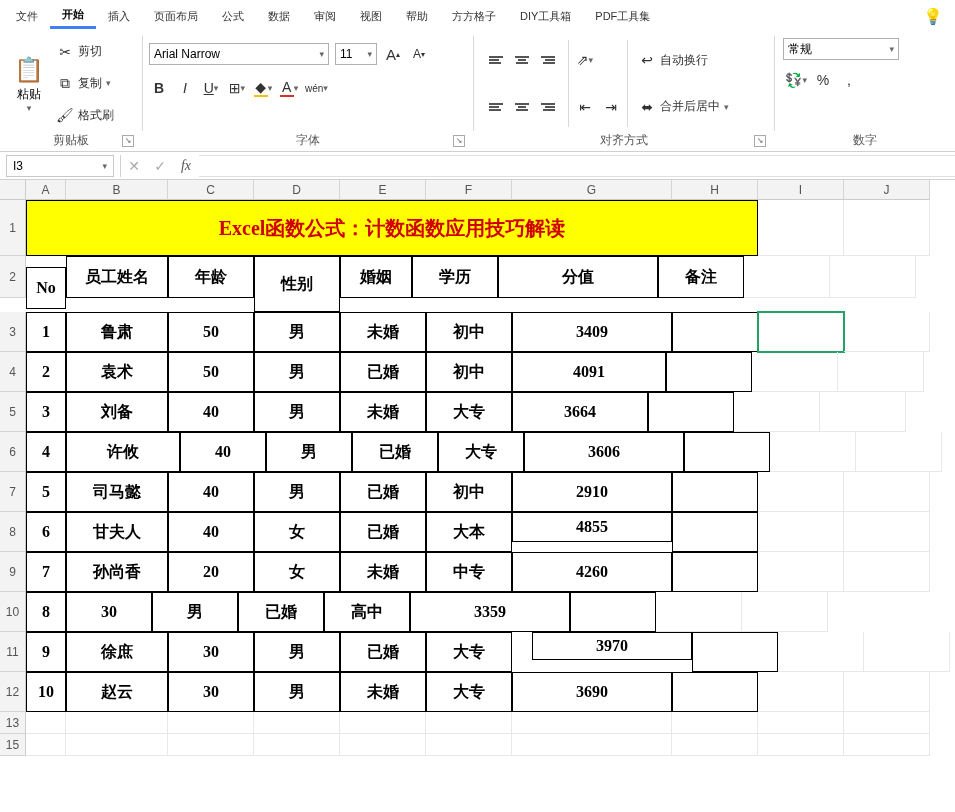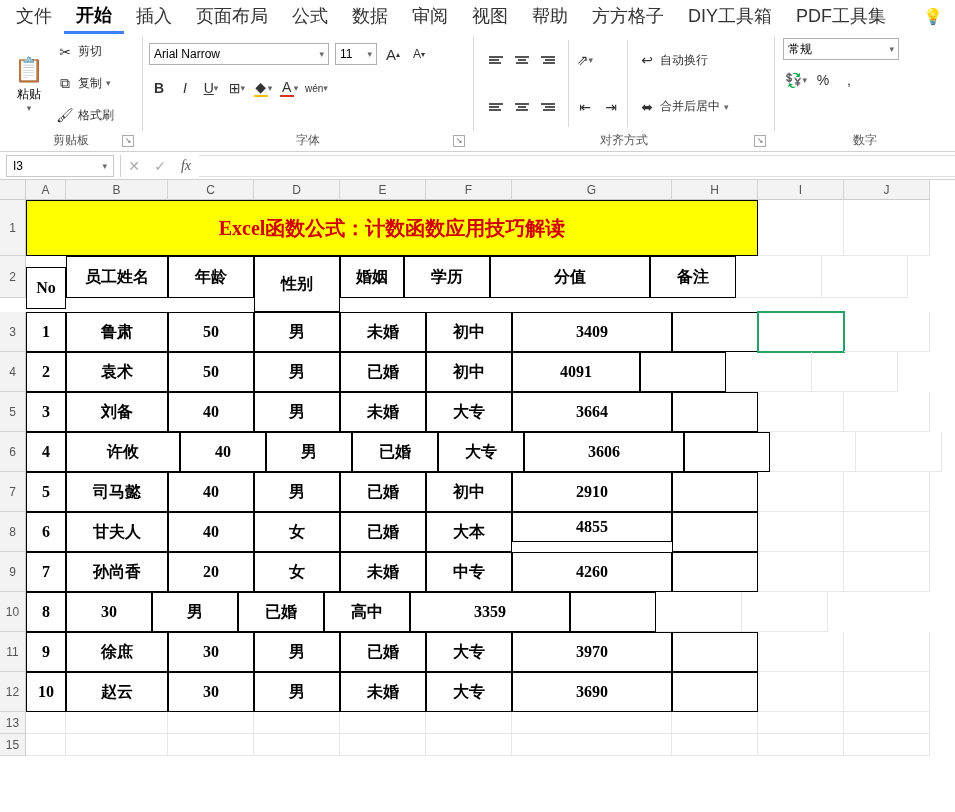--- a/index.html
+++ b/index.html
@@ -1,20 +1,20 @@
 <!DOCTYPE html>
 <html><head>
 <meta charset="utf-8">
 <style>
 * { box-sizing: border-box; margin: 0; padding: 0; }
 body { font-family: "Microsoft YaHei", Arial, sans-serif; font-size: 12px; background: #fff; overflow: hidden; width: 955px; height: 812px; }
 
 
 .menubar { display: flex; align-items: center; height: 32px; background: #fff; padding: 0 4px; }
-.menubar-item { padding: 4px 12px; font-size: 18px; color: #333; cursor: default; }
+.menubar-item { padding: 4px 12px; font-size: 11px; color: #333; cursor: default; }
 .menubar-item.active { font-weight: bold; border-bottom: 3px solid #417FF9; color: #000; }
 .menubar-bulb { margin-left: auto; margin-right: 8px; font-size: 16px; color: #666; }
 
 
 .ribbon { display: flex; height: 120px; background: #fff; border-bottom: 1px solid #d0d0d0; }
 .ribbon-group { display: flex; flex-direction: column; padding: 4px 6px 2px; position: relative; }
 .ribbon-group-body { display: flex; flex: 1; align-items: stretch; }
 .ribbon-group-title { text-align: center; font-size: 12px; color: #555; height: 18px; line-height: 18px; position: relative; }
 .ribbon-dialog-launcher { position: absolute; right: 2px; bottom: 2px; width: 12px; height: 12px; border: 1px solid #aaa; font-size: 8px; line-height: 10px; text-align: center; color: #666; }
 .ribbon-sep { width: 1px; background: #d8d8d8; margin: 4px 0 20px; }
@@ -284,21 +284,21 @@
         <div class="cell title-cell tbl" style="width: 732px; height: 56px;">Excel函数公式：计数函数应用技巧解读</div>
         <div class="cell " style="width: 86px; height: 56px;"></div>
         <div class="cell " style="width: 86px; height: 56px;"></div>
       </div>
       <div class="row">
         <div class="rowhead" style="height: 42px;">2</div>
         <div class="cell tbl tbl-head" style="width: 40px; height: 42px; margin-top: 11px;">No</div>
         <div class="cell tbl tbl-head" style="width: 102px; height: 42px;">员工姓名</div>
         <div class="cell tbl tbl-head" style="width: 86px; height: 42px;">年龄</div>
         <div class="cell tbl tbl-head" style="width: 86px; height: 56px;">性别</div>
-        <div class="cell tbl tbl-head" style="width: 64px; height: 42px;">婚姻</div>
+        <div class="cell tbl tbl-head" style="width: 72px; height: 42px;">婚姻</div>
         <div class="cell tbl tbl-head" style="width: 86px; height: 42px;">学历</div>
         <div class="cell tbl tbl-head" style="width: 160px; height: 42px;">分值</div>
         <div class="cell tbl tbl-head" style="width: 86px; height: 42px;">备注</div>
         <div class="cell " style="width: 86px; height: 42px;"></div>
         <div class="cell " style="width: 86px; height: 42px;"></div>
       </div>
       <div class="row">
         <div class="rowhead" style="height: 40px;">3</div>
         <div class="cell tbl tbl-cell" style="width: 40px; height: 40px;">1</div>
         <div class="cell tbl tbl-cell" style="width: 102px; height: 40px;">鲁肃</div>
@@ -312,34 +312,34 @@
         <div class="cell " style="width: 86px; height: 40px;"></div>
       </div>
       <div class="row">
         <div class="rowhead" style="height: 40px;">4</div>
         <div class="cell tbl tbl-cell" style="width: 40px; height: 40px;">2</div>
         <div class="cell tbl tbl-cell" style="width: 102px; height: 40px;">袁术</div>
         <div class="cell tbl tbl-cell" style="width: 86px; height: 40px;">50</div>
         <div class="cell tbl tbl-cell" style="width: 86px; height: 40px;">男</div>
         <div class="cell tbl tbl-cell" style="width: 86px; height: 40px;">已婚</div>
         <div class="cell tbl tbl-cell" style="width: 86px; height: 40px;">初中</div>
-        <div class="cell tbl tbl-cell" style="width: 128px; height: 40px; text-align: center;">4091</div>
+        <div class="cell tbl tbl-cell" style="width: 154px; height: 40px; text-align: center;">4091</div>
         <div class="cell tbl tbl-cell" style="width: 86px; height: 40px;"></div>
         <div class="cell " style="width: 86px; height: 40px;"></div>
         <div class="cell " style="width: 86px; height: 40px;"></div>
       </div>
       <div class="row">
         <div class="rowhead" style="height: 40px;">5</div>
         <div class="cell tbl tbl-cell" style="width: 40px; height: 40px;">3</div>
         <div class="cell tbl tbl-cell" style="width: 102px; height: 40px;">刘备</div>
         <div class="cell tbl tbl-cell" style="width: 86px; height: 40px;">40</div>
         <div class="cell tbl tbl-cell" style="width: 86px; height: 40px;">男</div>
         <div class="cell tbl tbl-cell" style="width: 86px; height: 40px;">未婚</div>
         <div class="cell tbl tbl-cell" style="width: 86px; height: 40px;">大专</div>
-        <div class="cell tbl tbl-cell" style="width: 160px; height: 40px;">3664</div>
+        <div class="cell tbl tbl-cell" style="width: 136px; height: 40px;">3664</div>
         <div class="cell tbl tbl-cell" style="width: 86px; height: 40px;"></div>
         <div class="cell " style="width: 86px; height: 40px;"></div>
         <div class="cell " style="width: 86px; height: 40px;"></div>
       </div>
       <div class="row">
         <div class="rowhead" style="height: 40px;">6</div>
         <div class="cell tbl tbl-cell" style="width: 40px; height: 40px;">4</div>
         <div class="cell tbl tbl-cell" style="width: 114px; height: 40px;">许攸</div>
         <div class="cell tbl tbl-cell" style="width: 86px; height: 40px;">40</div>
         <div class="cell tbl tbl-cell" style="width: 86px; height: 40px;">男</div>
@@ -402,21 +402,21 @@
         <div class="cell " style="width: 86px; height: 40px;"></div>
       </div>
       <div class="row">
         <div class="rowhead" style="height: 40px;">11</div>
         <div class="cell tbl tbl-cell" style="width: 40px; height: 40px;">9</div>
         <div class="cell tbl tbl-cell" style="width: 102px; height: 40px;">徐庶</div>
         <div class="cell tbl tbl-cell" style="width: 86px; height: 40px;">30</div>
         <div class="cell tbl tbl-cell" style="width: 86px; height: 40px;">男</div>
         <div class="cell tbl tbl-cell" style="width: 86px; height: 40px;">已婚</div>
         <div class="cell tbl tbl-cell" style="width: 86px; height: 40px;">大专</div>
-        <div class="cell tbl tbl-cell" style="width: 160px; height: 40px;">3970</div>
+        <div class="cell tbl tbl-cell" style="width: 160px; height: 28px; margin-left: 20px;">3970</div>
         <div class="cell tbl tbl-cell" style="width: 86px; height: 40px;"></div>
         <div class="cell " style="width: 86px; height: 40px;"></div>
         <div class="cell " style="width: 86px; height: 40px;"></div>
       </div>
       <div class="row">
         <div class="rowhead" style="height: 40px;">12</div>
         <div class="cell tbl tbl-cell" style="width: 40px; height: 40px;">10</div>
         <div class="cell tbl tbl-cell" style="width: 102px; height: 40px;">赵云</div>
         <div class="cell tbl tbl-cell" style="width: 86px; height: 40px;">30</div>
         <div class="cell tbl tbl-cell" style="width: 86px; height: 40px;">男</div>

